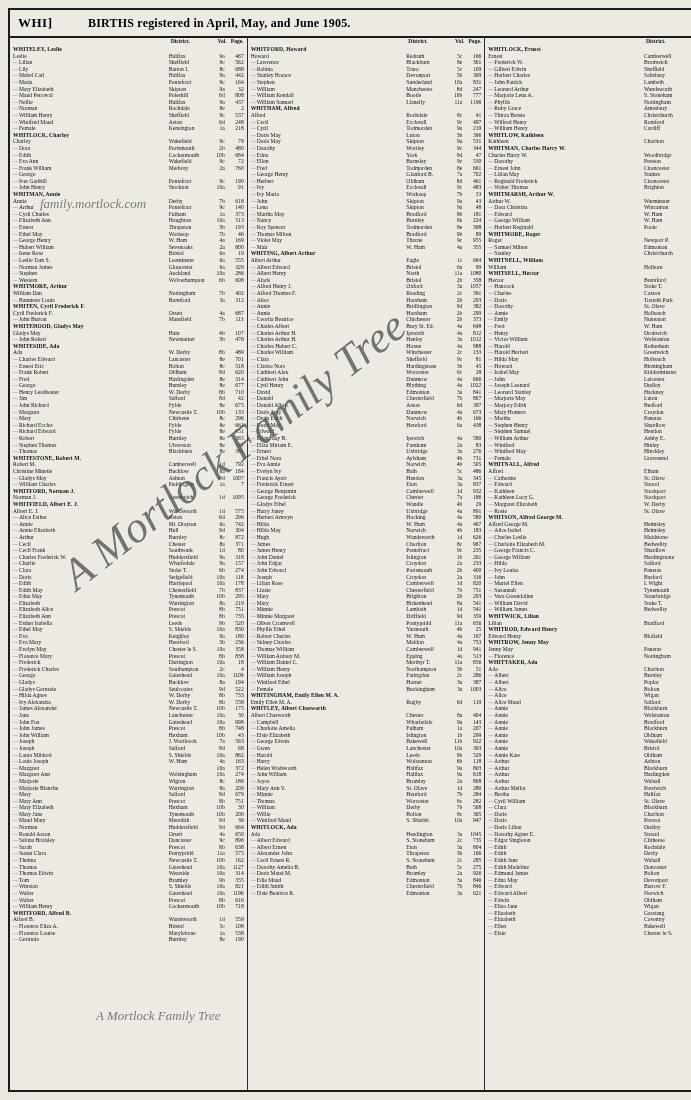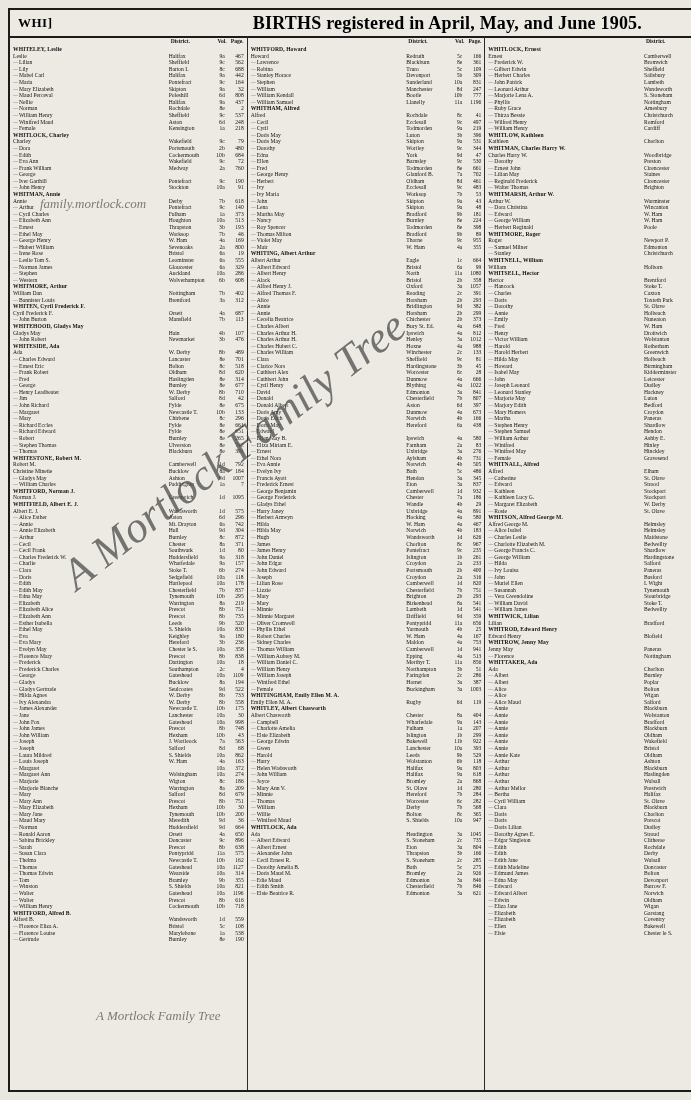--- a/index.html
+++ b/index.html
@@ -16,21 +16,21 @@
     background:#eceae2;
     border:2px solid #1b1b1b;
   }
   
   .hdr{
     position:absolute;left:0;top:0;right:0;height:26px;
     border-bottom:2px solid #1b1b1b;
     display:flex;align-items:center;
   }
   .hdr .left{width:70px;padding-left:8px;font-weight:bold;font-size:13px;letter-spacing:.5px;}
-  .hdr .mid{flex:1;text-align:right;font-weight:bold;font-size:18px;letter-spacing:.2px;}
+  .hdr .mid{flex:1;text-align:left;font-weight:bold;font-size:12px;letter-spacing:.2px;}
   .hdr .right{width:70px;text-align:right;padding-right:10px;font-weight:bold;font-size:12px;}
 
   
   .cols{
     position:absolute;left:0;top:26px;right:0;bottom:0;
     display:flex;
   }
   .col{
     position:relative;
     flex:1 1 0;

